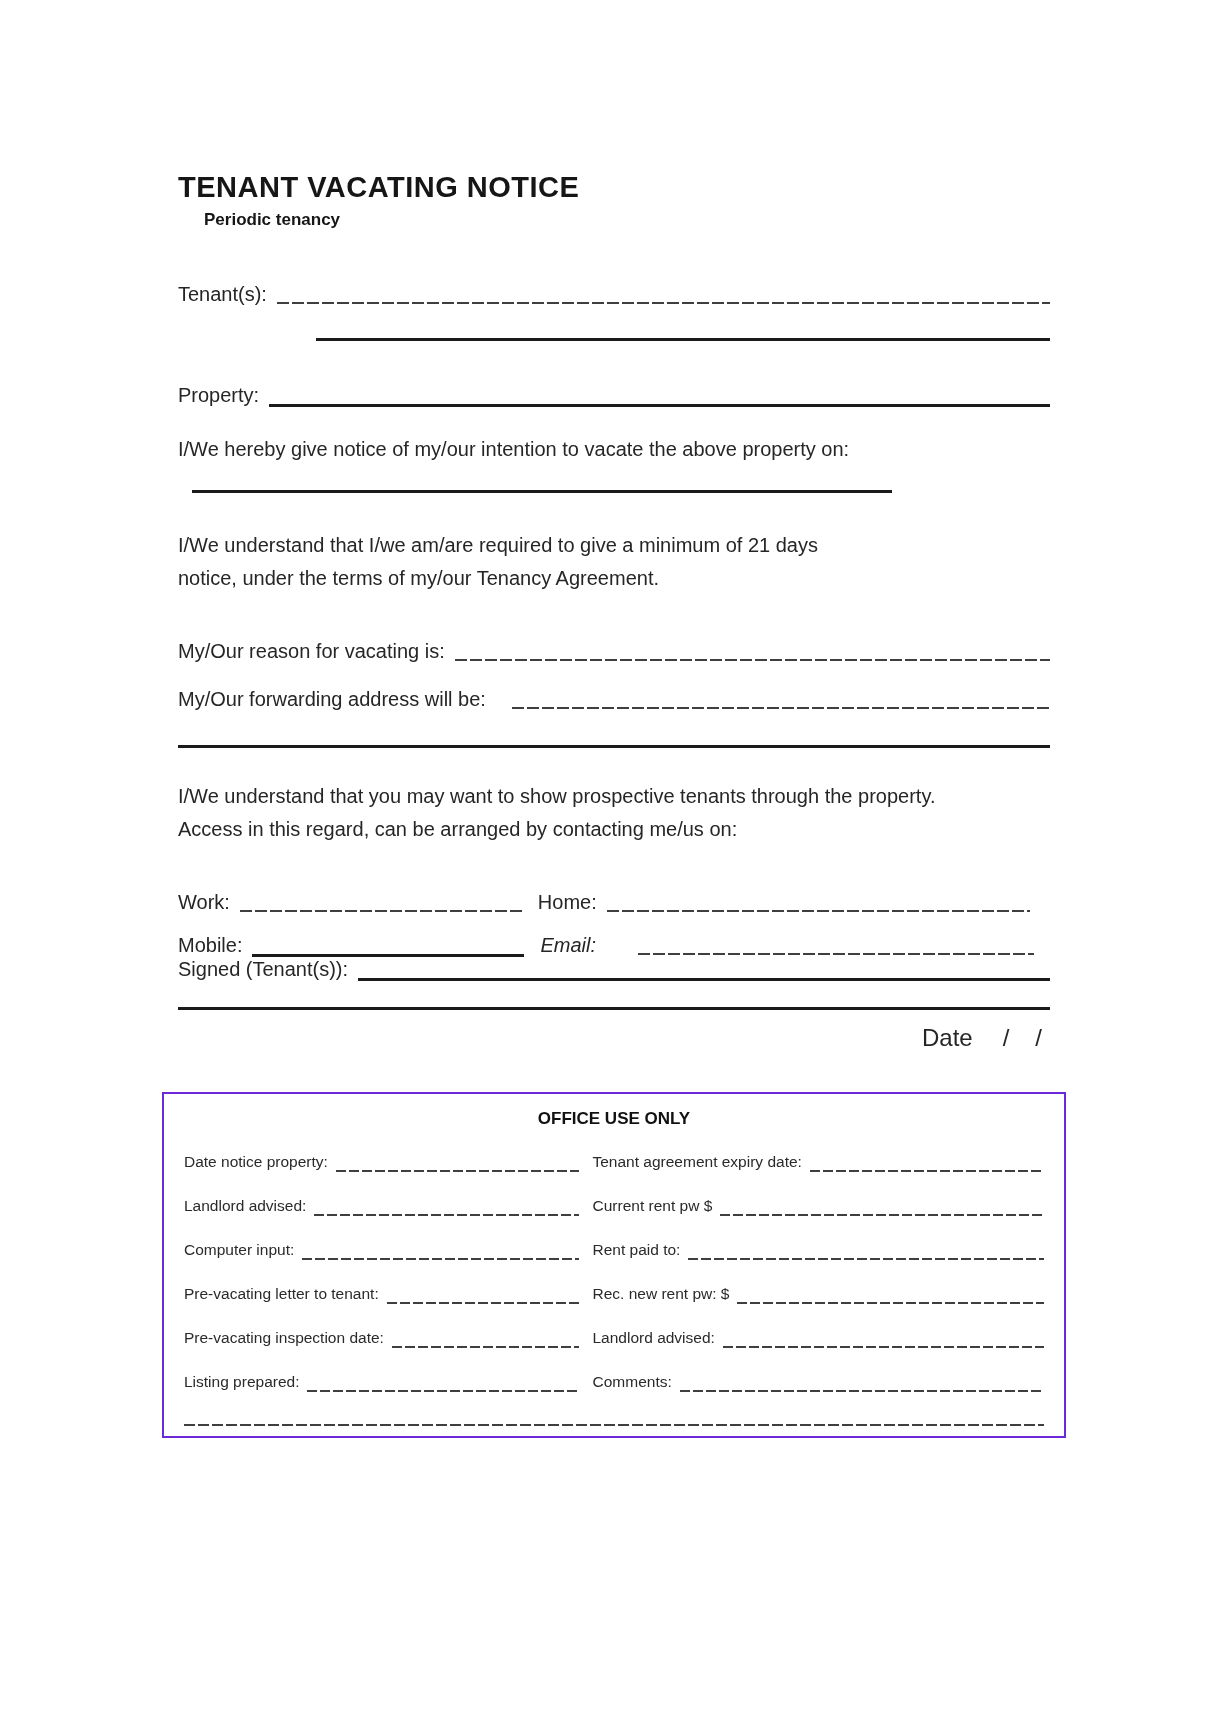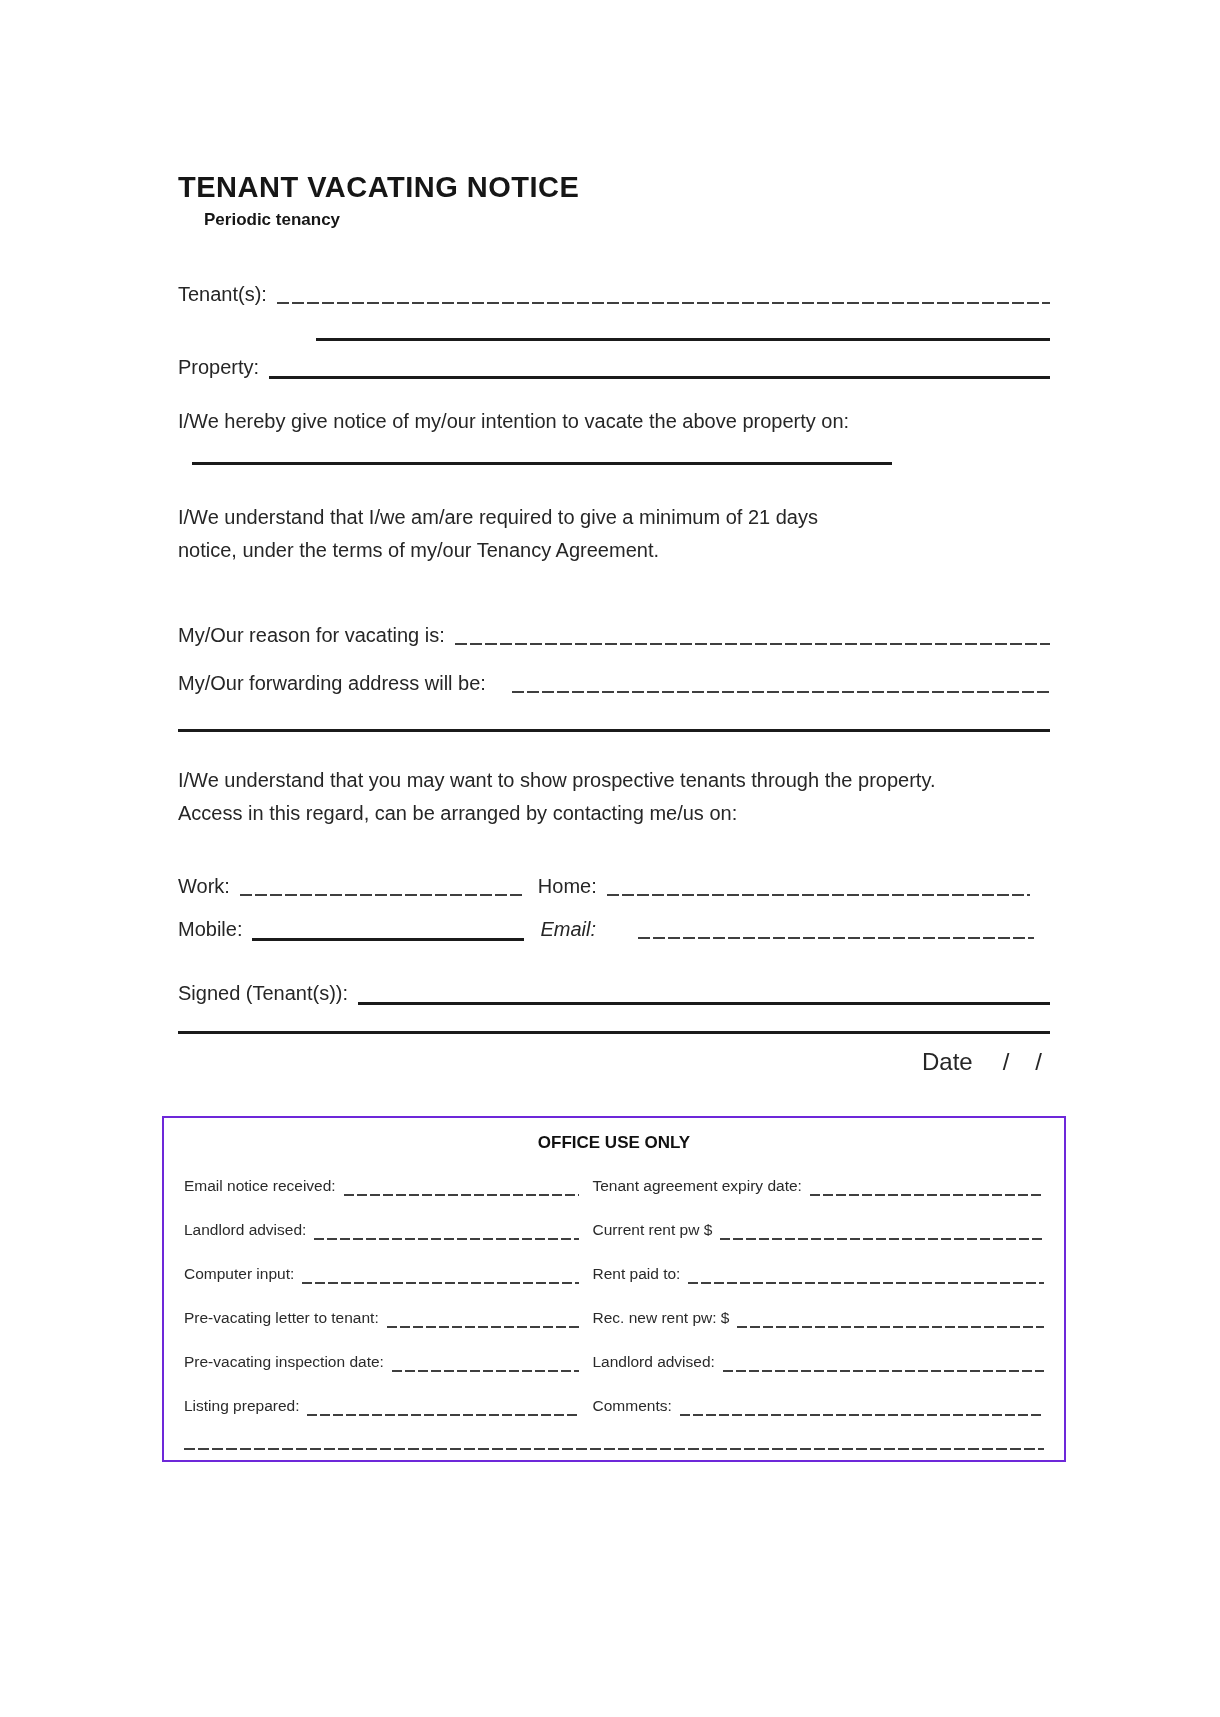--- a/index.html
+++ b/index.html
@@ -124,31 +124,31 @@
 
   <h1 class="title">TENANT VACATING NOTICE</h1>
   <div class="subtitle">Periodic tenancy</div>
 
   <div class="frow" style="margin-top:52px;">
     <span class="lbl">Tenant(s):</span>
     <span class="ul"></span>
   </div>
   <div class="sline" style="margin-top:32px;margin-left:138px;"></div>
 
-  <div class="frow" style="margin-top:14px;">
+  <div class="frow" style="margin-top:42px;">
     <span class="lbl">Property:</span>
     <span class="ul solid"></span>
   </div>
 
   <div class="para" style="margin-top:26px;white-space:nowrap;">I/We hereby give notice of my/our intention to vacate the above property on:</div>
   <div class="sline" style="margin-top:24px;margin-left:14px;width:700px;"></div>
 
   <div class="para w2" style="margin-top:36px;">I/We understand that I/we am/are required to give a minimum of 21 days notice, under the terms of my/our Tenancy Agreement.</div>
 
-  <div class="frow" style="margin-top:56px;justify-content:space-between;">
+  <div class="frow" style="margin-top:44px;justify-content:space-between;">
     <span class="lbl">My/Our reason for vacating is:</span>
     <span class="ul"></span>
   </div>
 
   <div class="frow" style="margin-top:24px;">
     <span class="lbl">My/Our forwarding address will be:</span>
     <span class="ul" style="margin-left:26px;"></span>
   </div>
   <div class="sline" style="margin-top:34px;"></div>
 
@@ -161,38 +161,38 @@
     <span class="ul" style="margin-right:20px;"></span>
   </div>
 
   <div class="frow" style="margin-top:19px;">
     <span class="lbl">Mobile:</span>
     <span class="ul solid" style="flex:0 0 272px;"></span>
     <span class="lbl" style="margin-left:16px;font-style:italic;">Email:</span>
     <span class="ul" style="margin-left:42px;margin-right:16px;"></span>
   </div>
 
-  <div class="frow" style="margin-top:40px;">
+  <div class="frow" style="">
     <span class="lbl">Signed (Tenant(s)):</span>
     <span class="ul solid"></span>
   </div>
   <div class="sline" style="margin-top:26px;"></div>
 
   <div class="daterow">
     <span>Date</span>
     <span class="slash">/</span>
     <span class="slash last">/</span>
   </div>
 
   <div class="office">
     <div class="office-title">OFFICE USE ONLY</div>
 
     <div class="orow">
       <div class="ocell left">
-        <span class="lbl">Email notice received:</span>
+        <span class="lbl">Date notice property:</span>
         <span class="ul"></span>
       </div>
       <div class="ocell right">
         <span class="lbl">Tenant agreement expiry date:</span>
         <span class="ul"></span>
       </div>
     </div>
 
     <div class="orow">
       <div class="ocell left">

